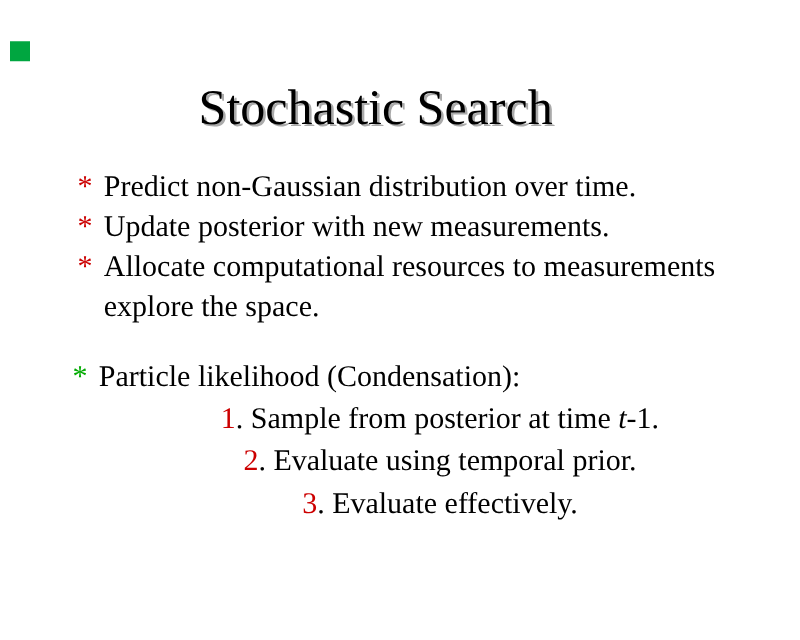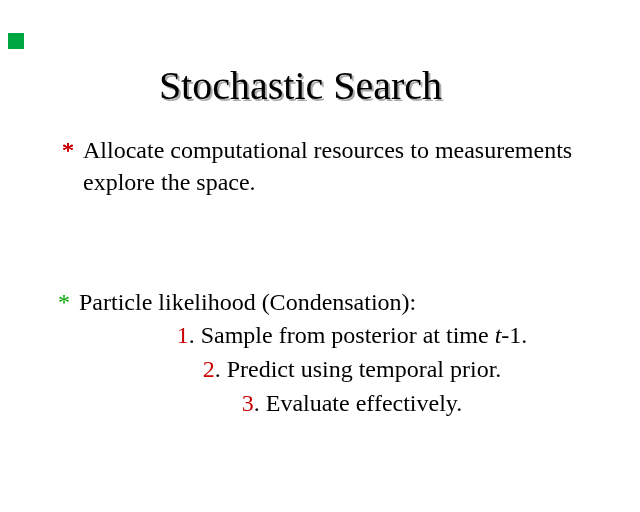--- a/index.html
+++ b/index.html
@@ -78,23 +78,25 @@
 
 <div class="slide">
 
   <div class="nav-square"></div>
 
   <div class="title">Stochastic Search</div>
 
   <div class="bullets">
     <div class="bullet-line">
       <span class="marker red">*</span>
+      <span>Predict non-Gaussian distribution over time.</span>
     </div>
     <div class="bullet-line">
       <span class="marker red">*</span>
+      <span>Update posterior with new measurements.</span>
     </div>
     <div class="bullet-line">
       <span class="marker red">*</span>
       <span>Allocate computational resources to measurements</span>
     </div>
     <div class="bullet-line">
       <span>explore the space.</span>
     </div>
   </div>
 
@@ -103,20 +105,20 @@
       <span class="marker green">*</span>
       <span>Particle likelihood (Condensation):</span>
     </div>
   </div>
 
   <div class="steps">
     <div class="step-line">
       <span class="step-num">1</span><span>. </span><span>Sample from posterior at time </span><span class="step-italic">t</span><span>-1.</span>
     </div>
     <div class="step-line">
-      <span class="step-num">2</span><span>. </span><span>Predict using temporal prior.</span><span class="step-italic"></span><span></span>
+      <span class="step-num">2</span><span>. </span><span>Evaluate using temporal prior.</span><span class="step-italic"></span><span></span>
     </div>
     <div class="step-line">
       <span class="step-num">3</span><span>. </span><span>Evaluate effectively.</span><span class="step-italic"></span><span></span>
     </div>
   </div>
 
 </div>
 
 </body></html>

